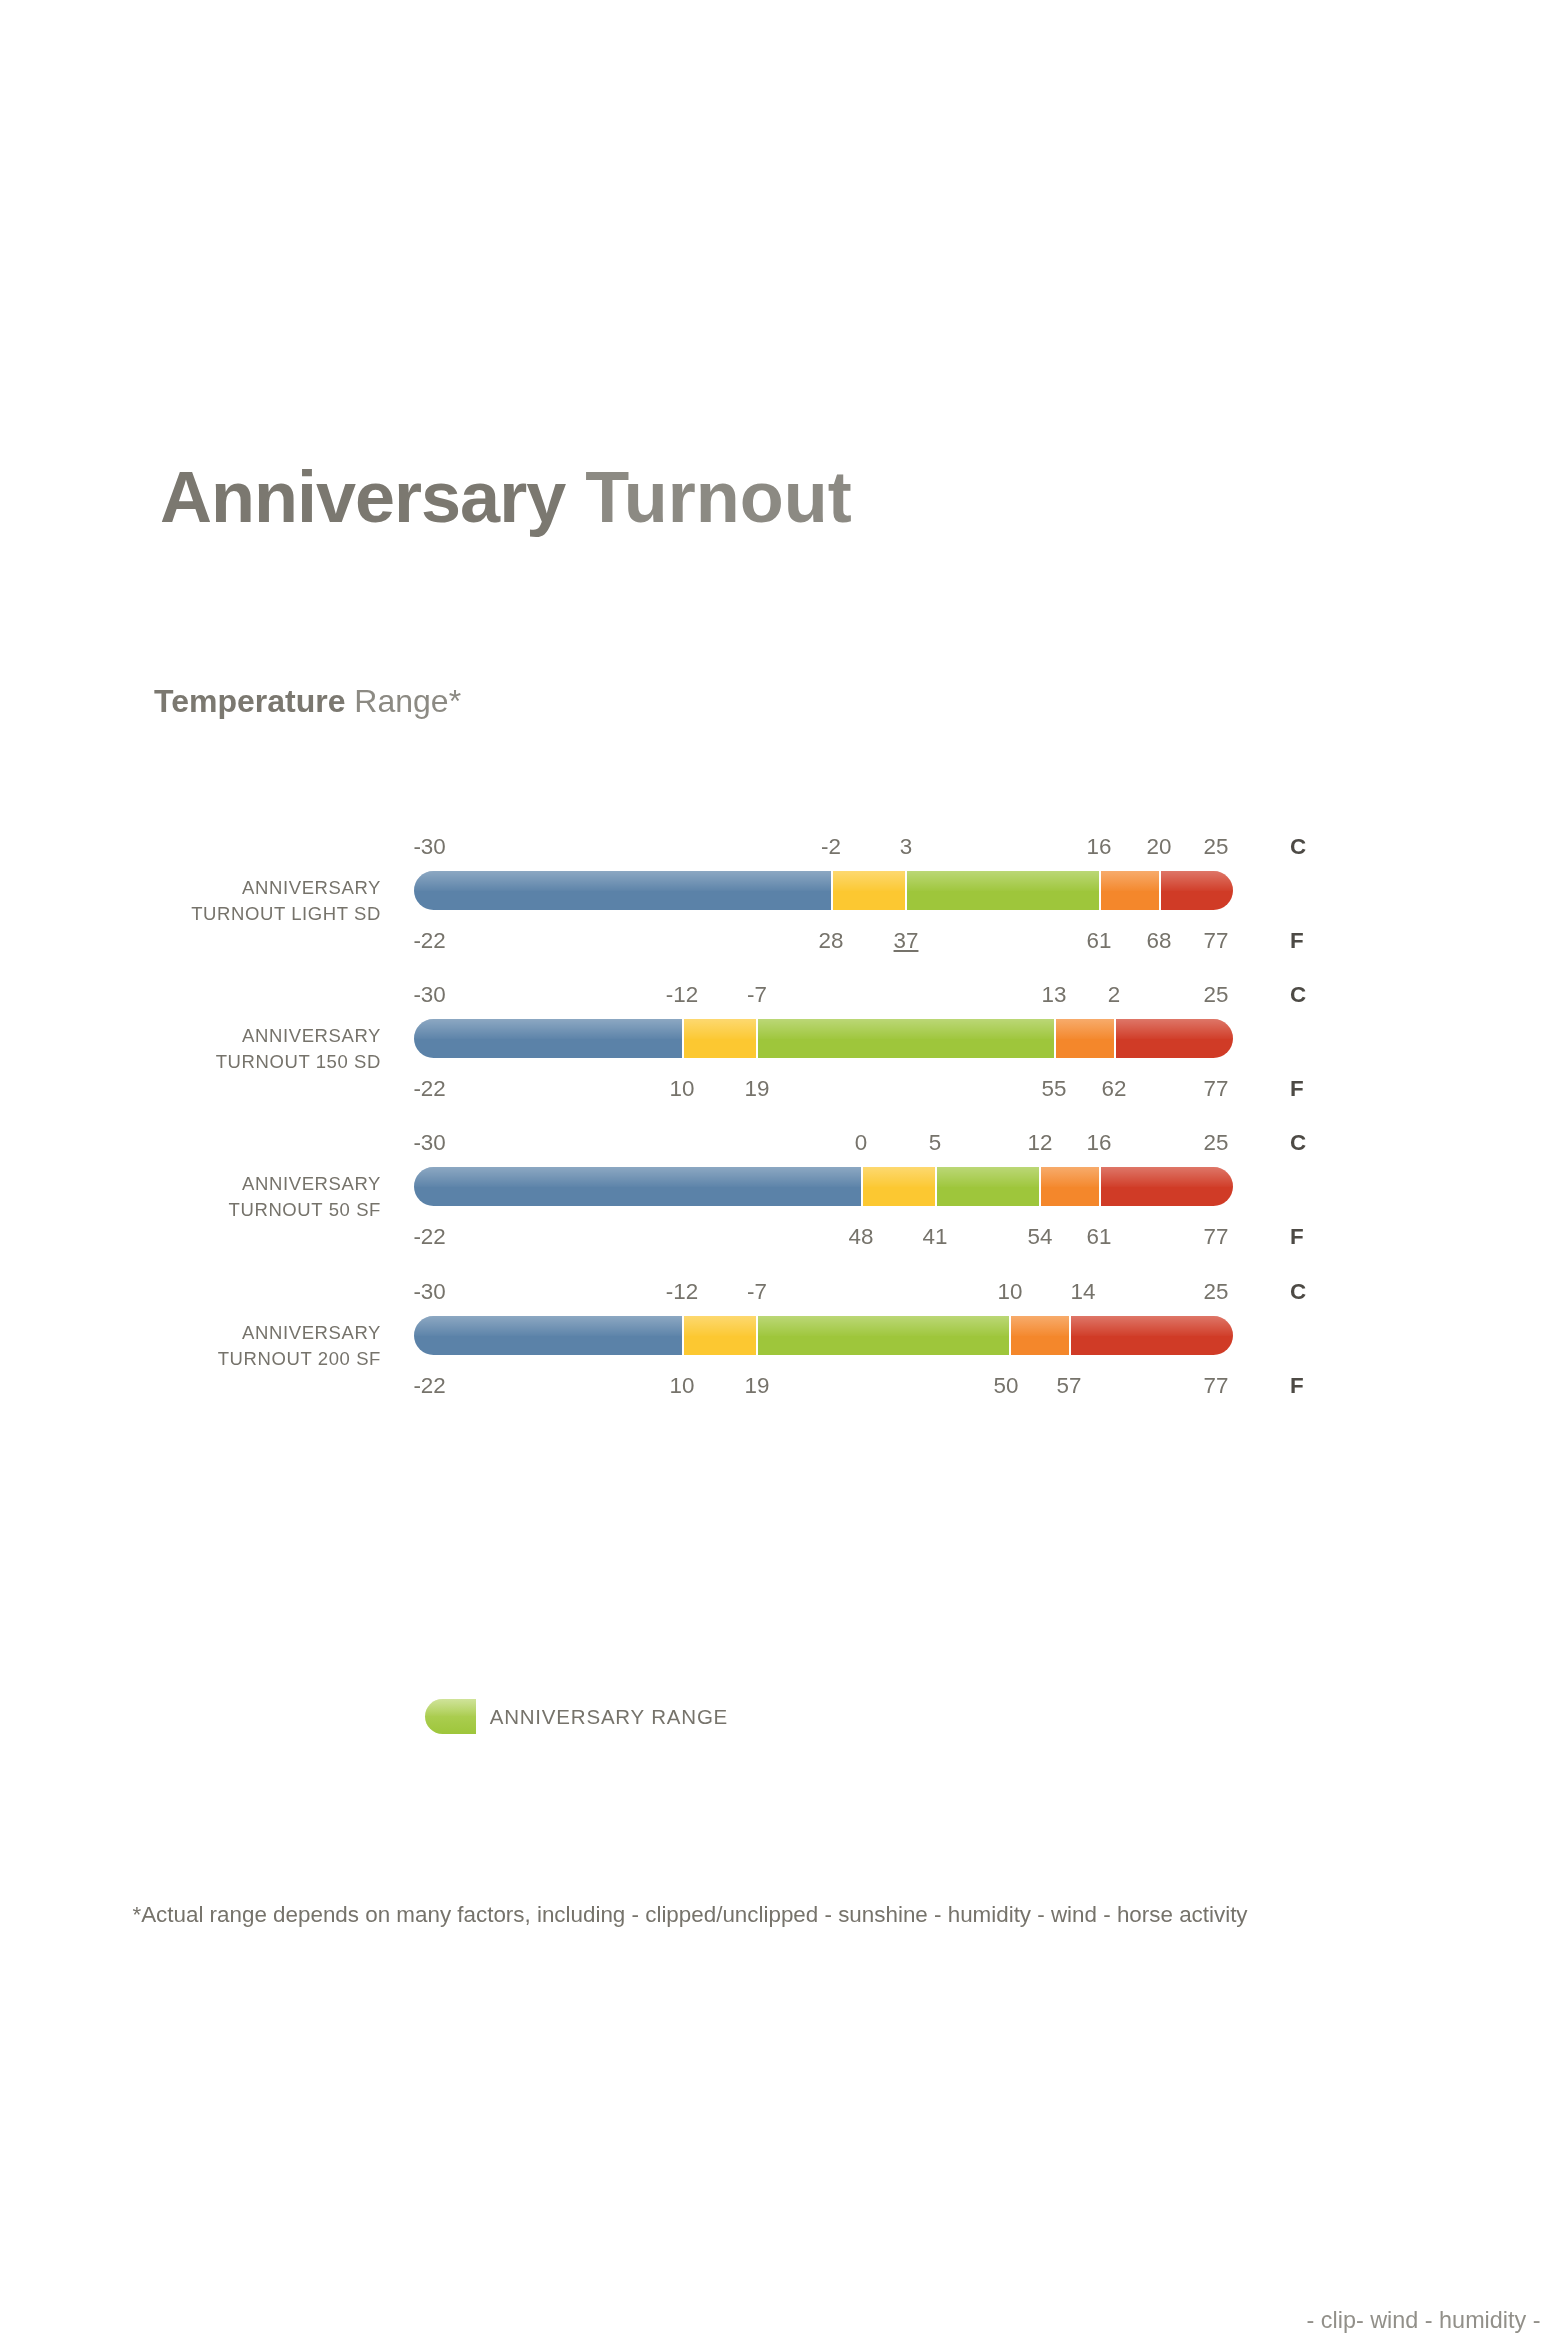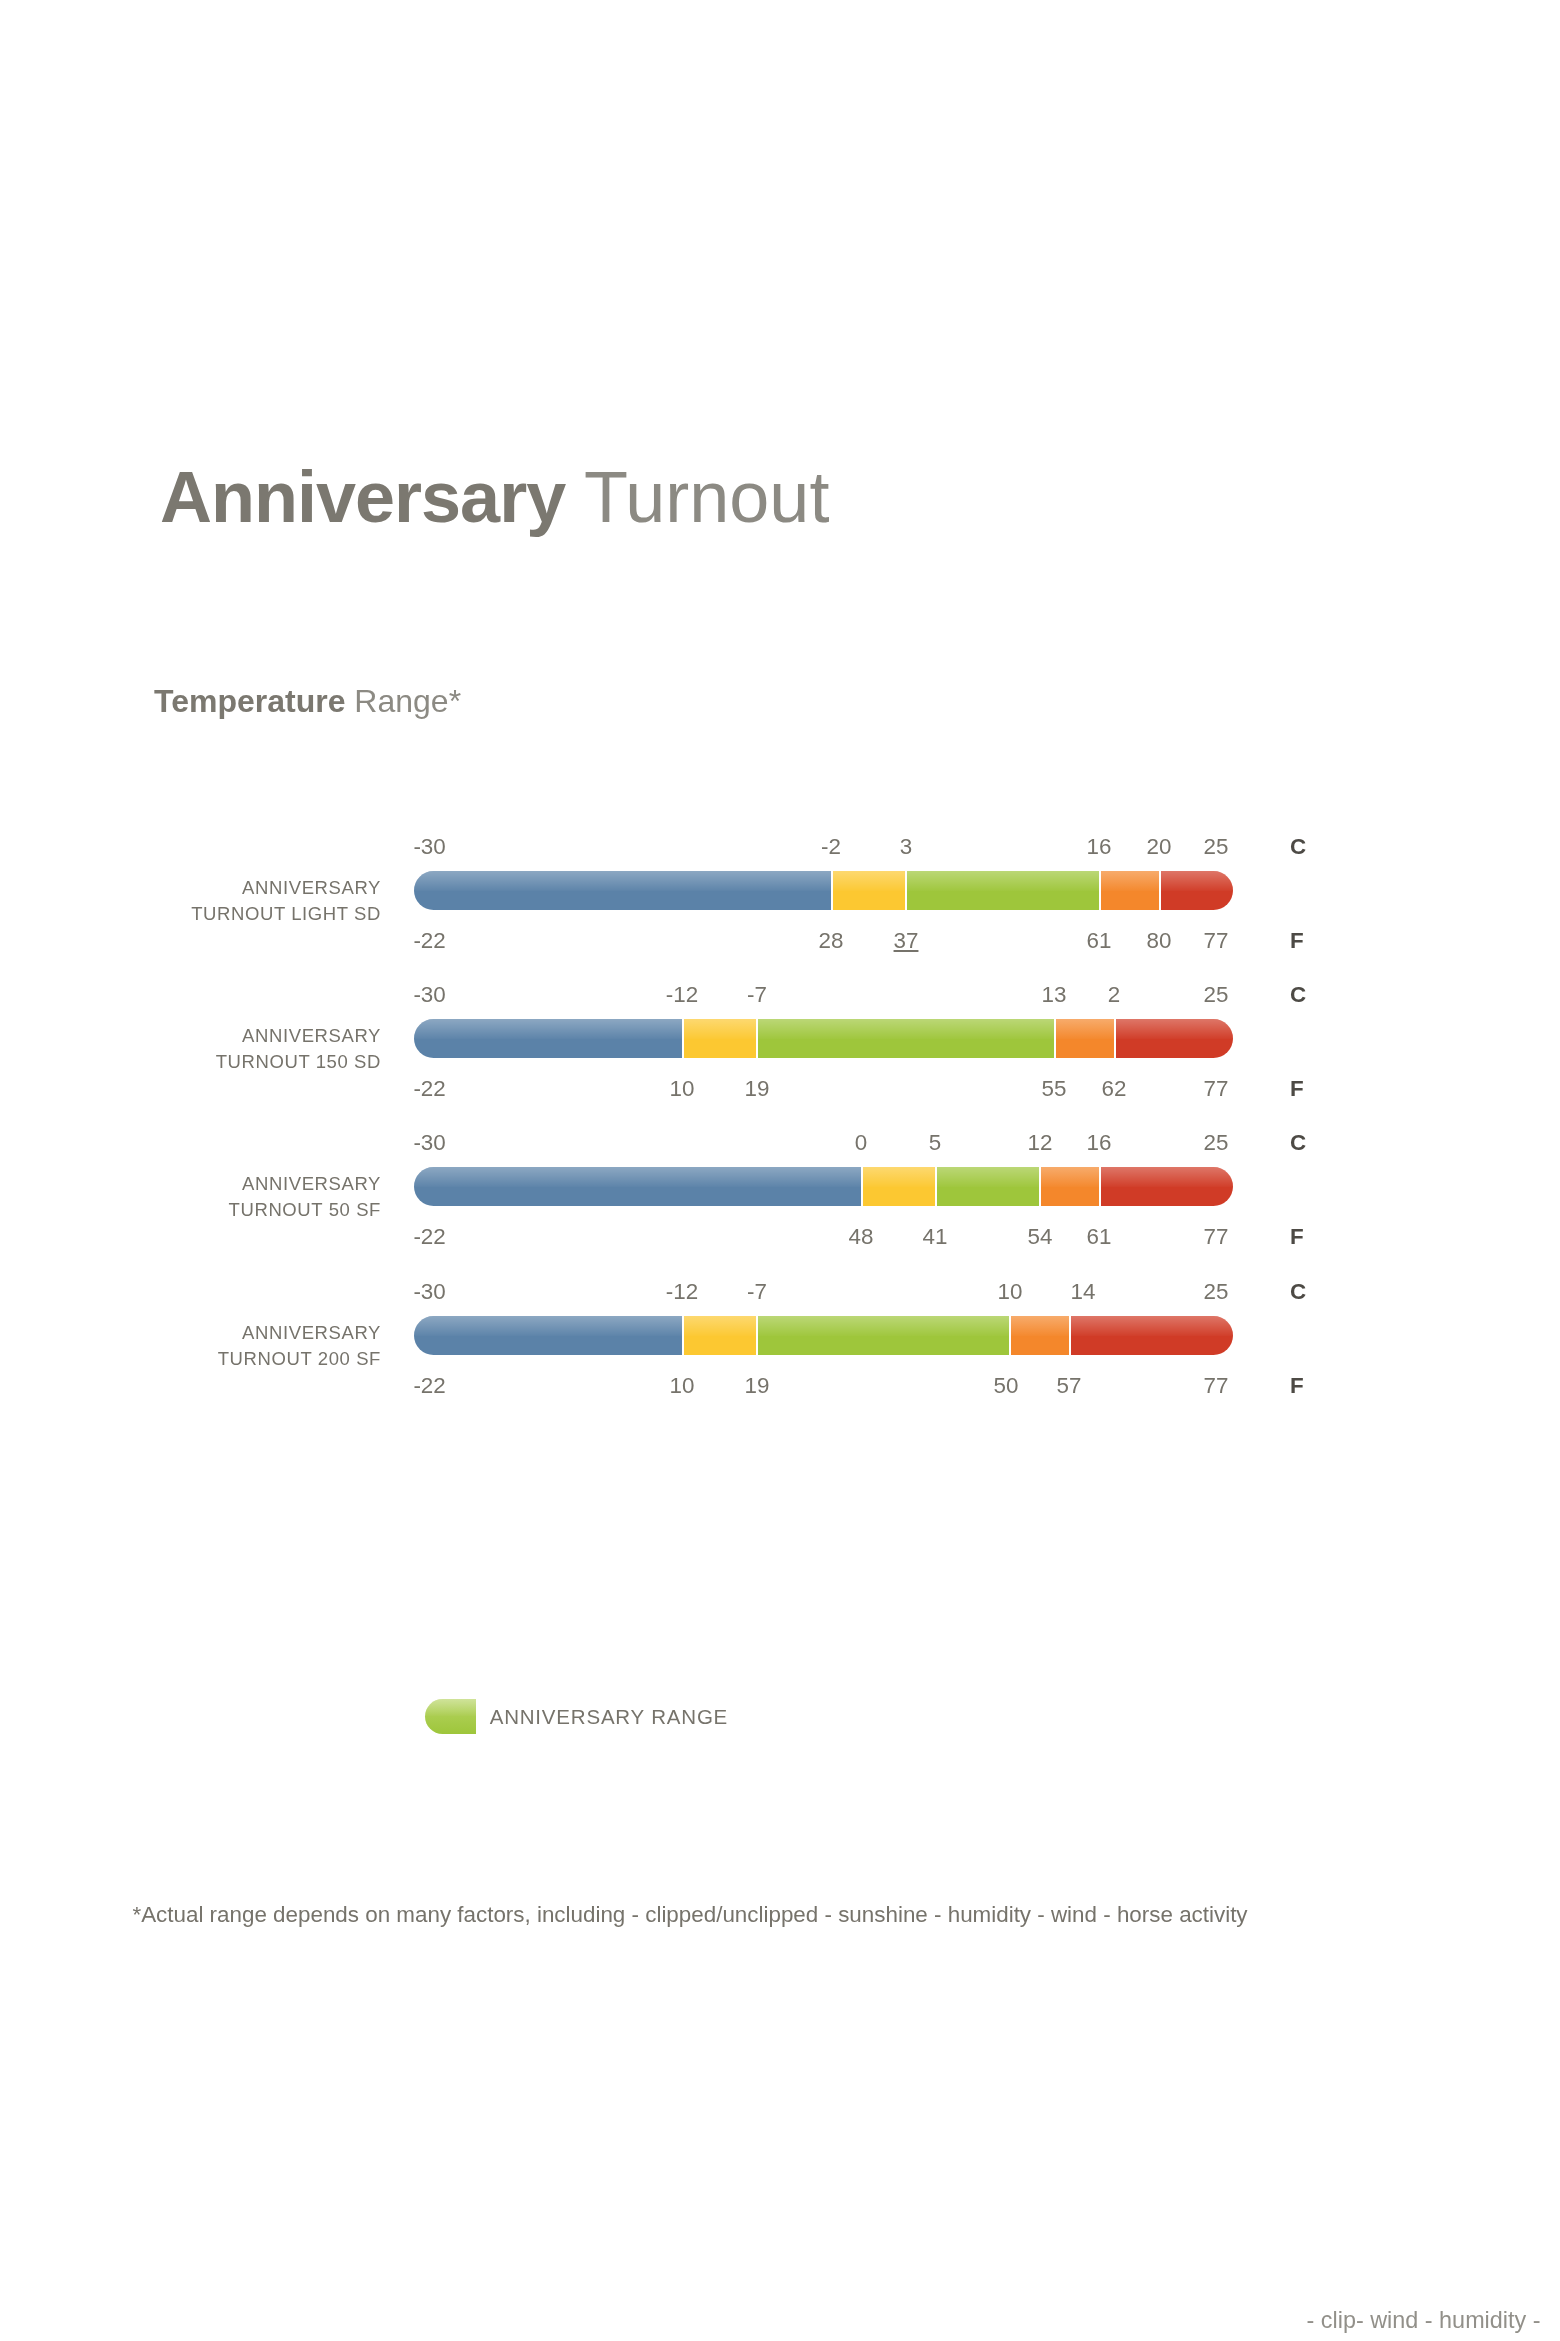--- a/index.html
+++ b/index.html
@@ -29,21 +29,21 @@
     white-space: nowrap;
   }
   .title-bold {
     font-size: 72px;
     font-weight: bold;
     color: #7b7870;
     letter-spacing: -1px;
   }
   .title-light {
     font-size: 72px;
-    font-weight: 400;
+    font-weight: 700;
     color: #8c8a83;
     letter-spacing: 0px;
   }
 
   
   .section-head {
     position: absolute;
     left: 154px;
     top: 683px;
     white-space: nowrap;
@@ -222,21 +222,21 @@
             <div class="seg sep" style="width: 60px; background: linear-gradient(rgb(244, 135, 43), rgb(244, 135, 43));"></div>
             <div class="seg sep" style="width: 74px; background: linear-gradient(rgb(208, 59, 38), rgb(208, 59, 38));"></div>
           </div>
           <div class="bar-gloss"></div>
         </div>
         <div class="ticks" style="top: 94px;">
           <div class="tick" style="left: 15.6px;">-22</div>
           <div class="tick" style="left: 417px;">28</div>
           <div class="tick" style="left: 492px; text-decoration: underline;">37</div>
           <div class="tick" style="left: 685px;">61</div>
-          <div class="tick" style="left: 745px;">80</div>
+          <div class="tick" style="left: 745px;">68</div>
           <div class="tick" style="left: 802px;">77</div>
           <div class="unit" style="left: 876px;">F</div>
         </div>
       </div>
       <div class="row" style="top: 982px;">
         <div class="row-label" style="top: 41px;">
           <div>ANNIVERSARY</div>
           <div>TURNOUT 150 SD</div>
         </div>
         <div class="ticks" style="top: 0px;">

